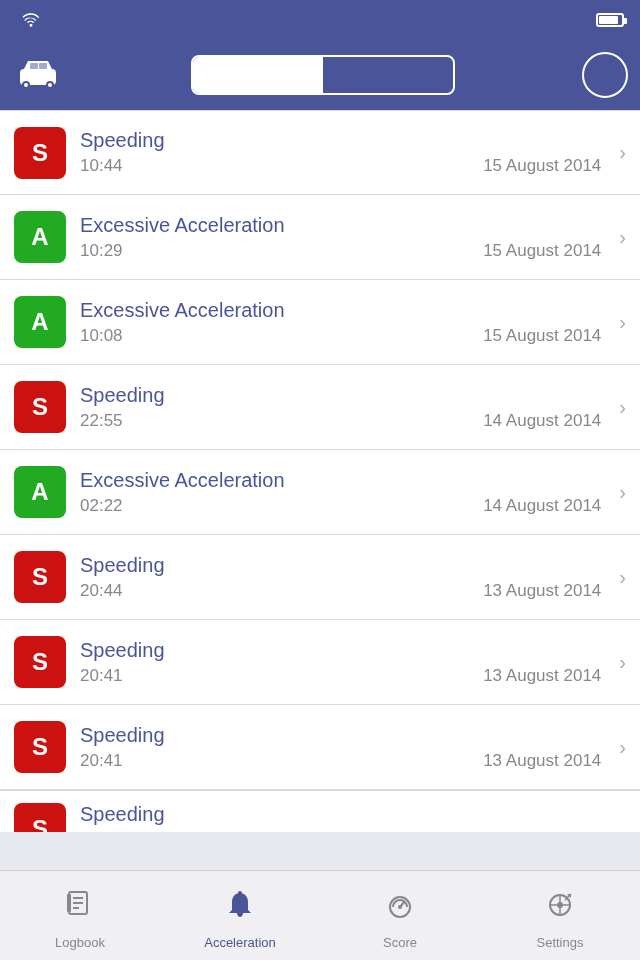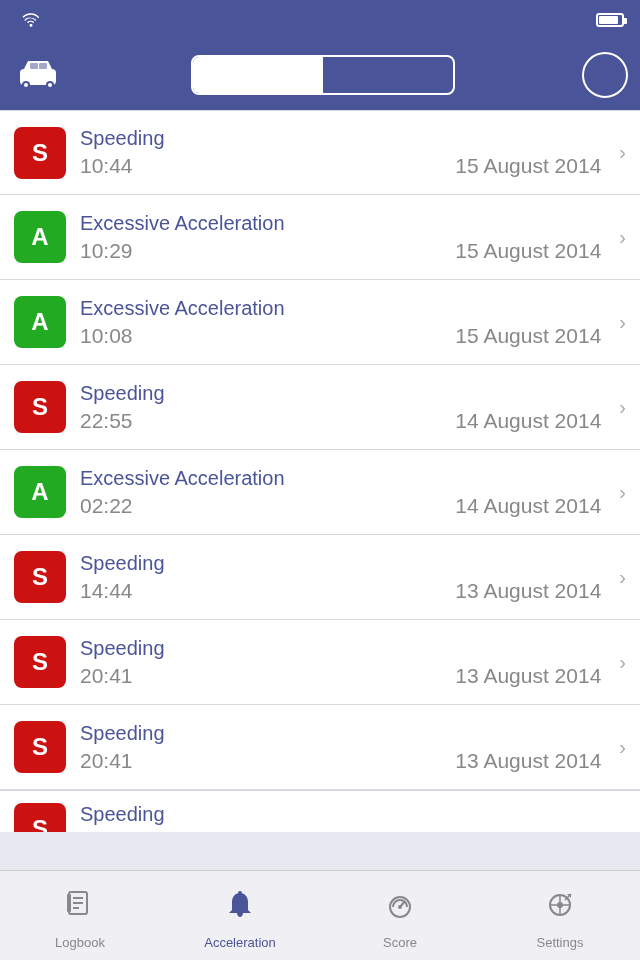--- a/index.html
+++ b/index.html
@@ -117,21 +117,21 @@
     .item-content { flex: 1; }
     .item-title {
       font-size: 20px;
       color: #4a5499;
       font-weight: 400;
       margin-bottom: 4px;
     }
     .item-meta {
       display: flex;
       justify-content: space-between;
-      font-size: 21px;
+      font-size: 17px;
       color: #888;
       align-items: flex-end;
     }
     .item-chevron {
       color: #aaa;
       font-size: 20px;
       margin-left: 4px;
     }
 
     
@@ -275,21 +275,21 @@
           <span>14 August 2014</span>
         </div>
       </div>
       <div class="item-chevron">›</div>
     </div>
     <div class="list-item">
       <div class="item-badge badge-red">S</div>
       <div class="item-content">
         <div class="item-title">Speeding</div>
         <div class="item-meta">
-          <span>14:44</span>
+          <span>20:44</span>
           <span>13 August 2014</span>
         </div>
       </div>
       <div class="item-chevron">›</div>
     </div>
     <div class="list-item">
       <div class="item-badge badge-red">S</div>
       <div class="item-content">
         <div class="item-title">Speeding</div>
         <div class="item-meta">

